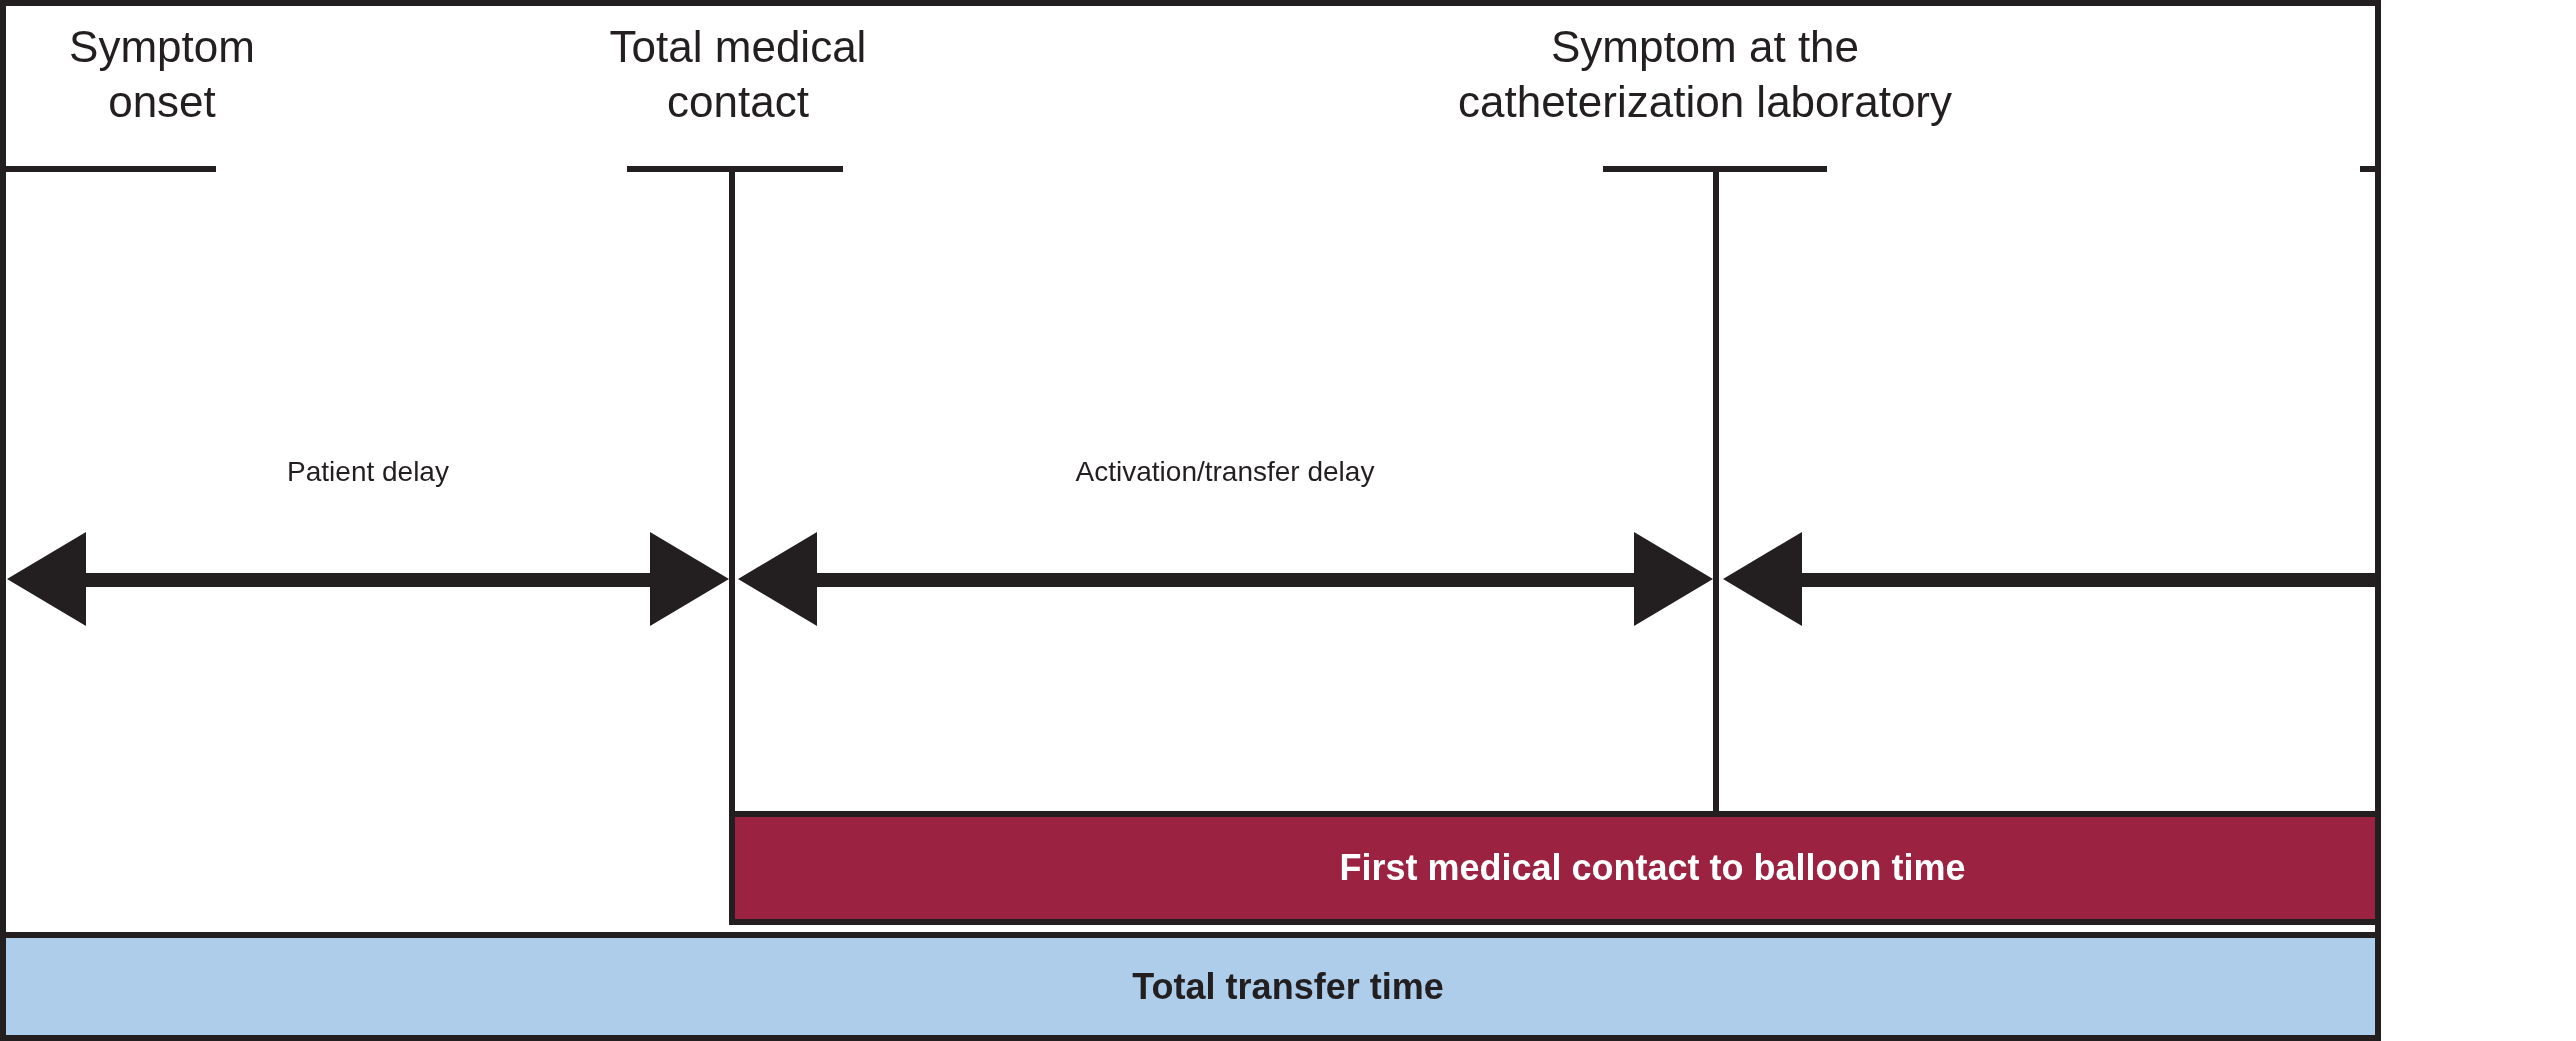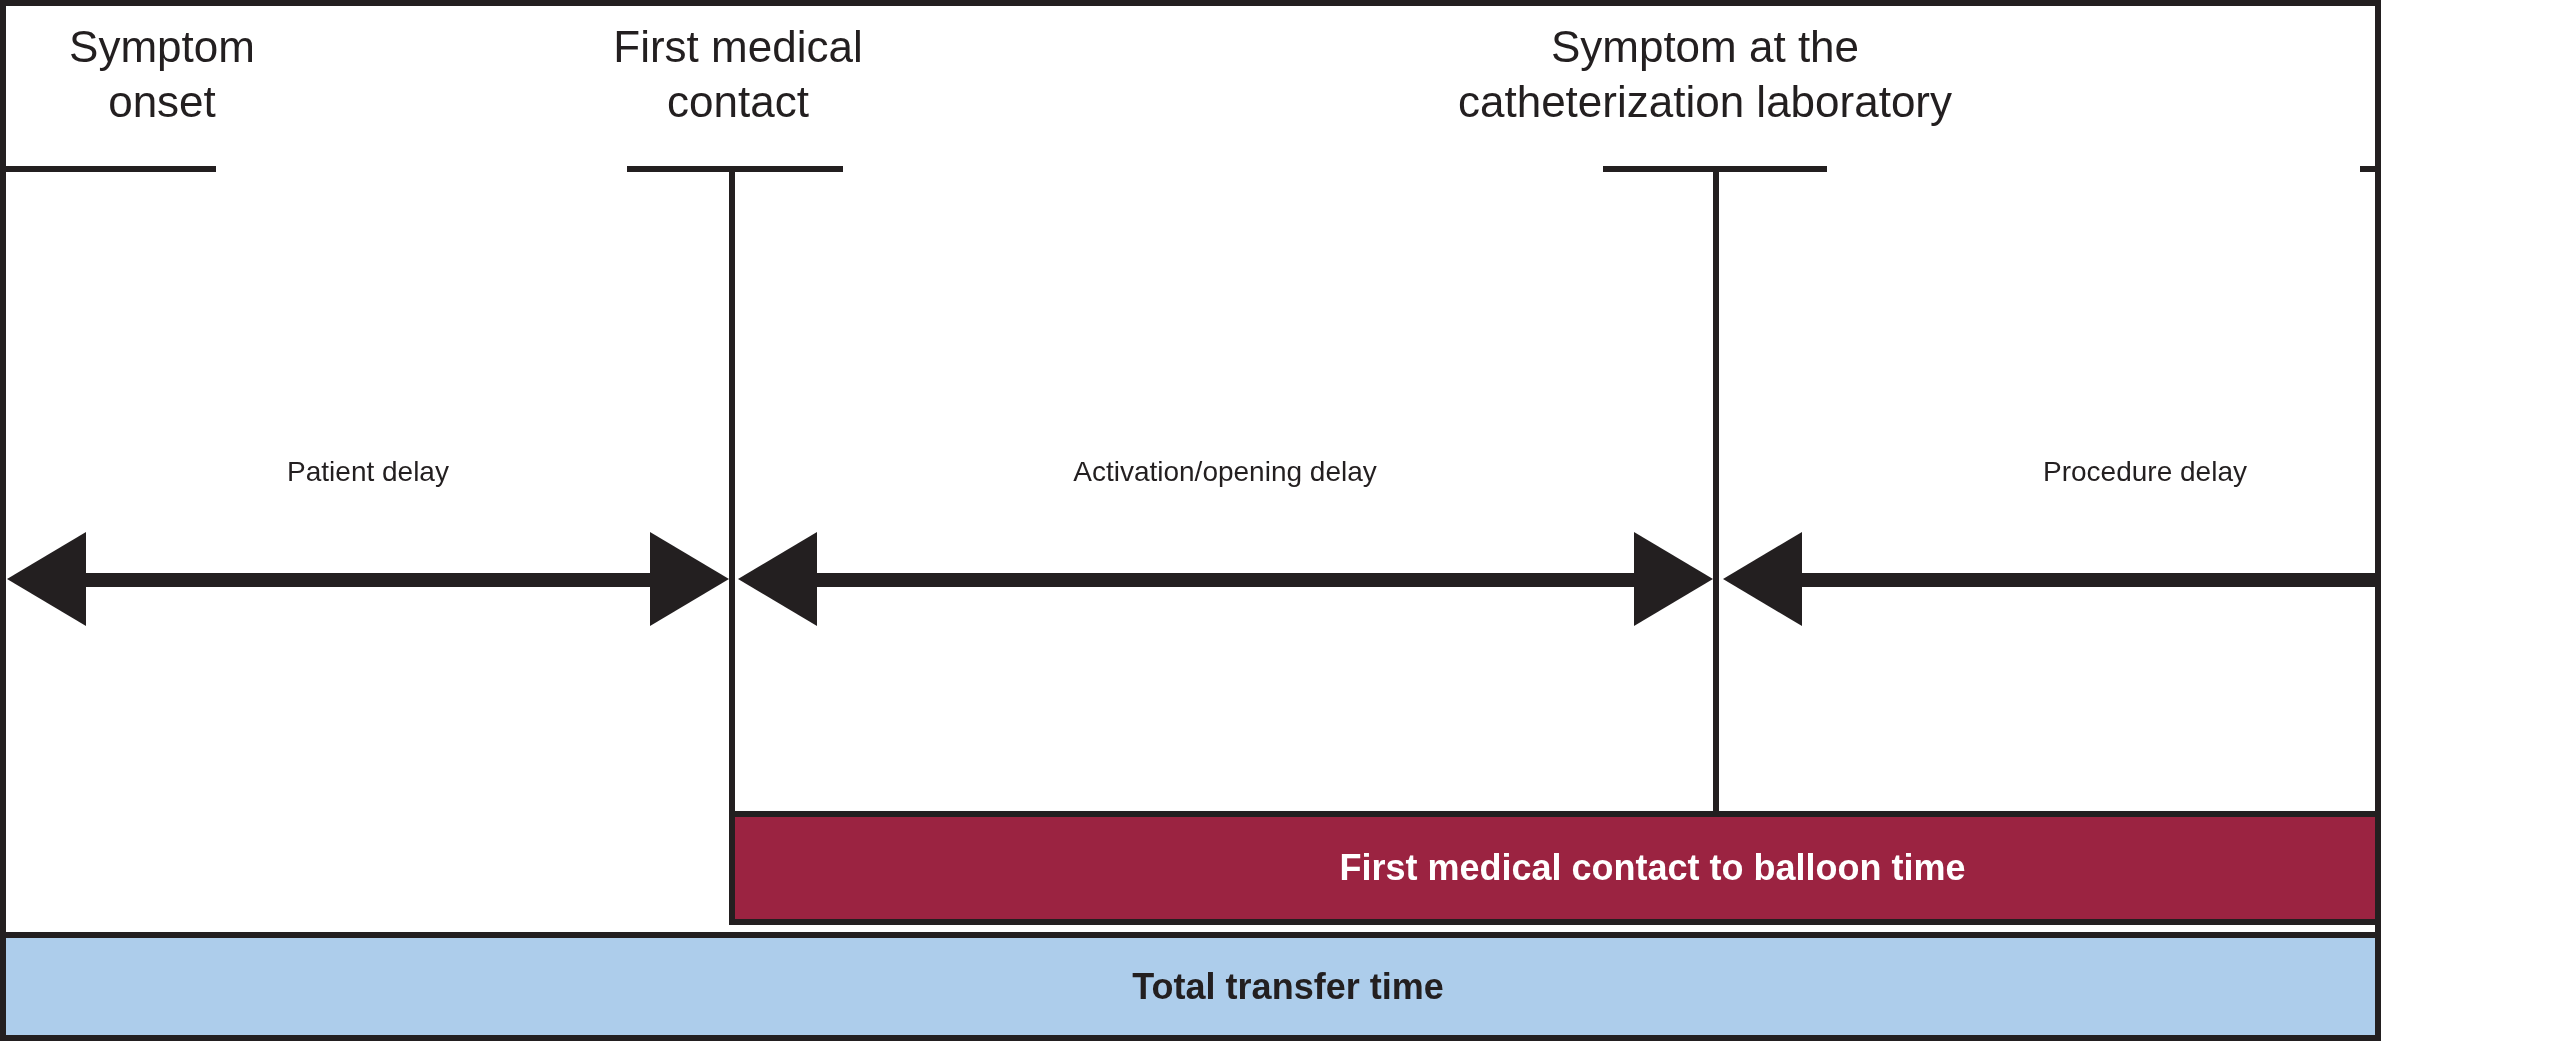--- a/index.html
+++ b/index.html
@@ -142,36 +142,35 @@
   .delay-2 { left: 1225px; }
   .delay-3 { left: 2145px; }
 </style>
 </head>
 <body>
 
 <div class="figure">
 
   <div class="event-label event-1">Symptom
 onset</div>
-  <div class="event-label event-2">First medical
+  <div class="event-label event-2">Total medical
 contact</div>
   <div class="event-label event-3">Symptom at the
 catheterization laboratory</div>
 
   <div class="tick tick-1"></div>
   <div class="tick tick-2"></div>
   <div class="tick tick-3"></div>
   <div class="tick tick-4"></div>
 
   <div class="vline vline-1"></div>
   <div class="vline vline-2"></div>
 
   <div class="delay-label delay-1">Patient delay</div>
-  <div class="delay-label delay-2">Activation/opening delay</div>
-  <div class="delay-label delay-3">Procedure delay</div>
+  <div class="delay-label delay-2">Activation/transfer delay</div>
 
   <div class="arrow arrow-1">
     <div class="head-left"></div>
     <div class="shaft"></div>
     <div class="head-right"></div>
   </div>
   <div class="arrow arrow-2">
     <div class="head-left"></div>
     <div class="shaft"></div>
     <div class="head-right"></div>

